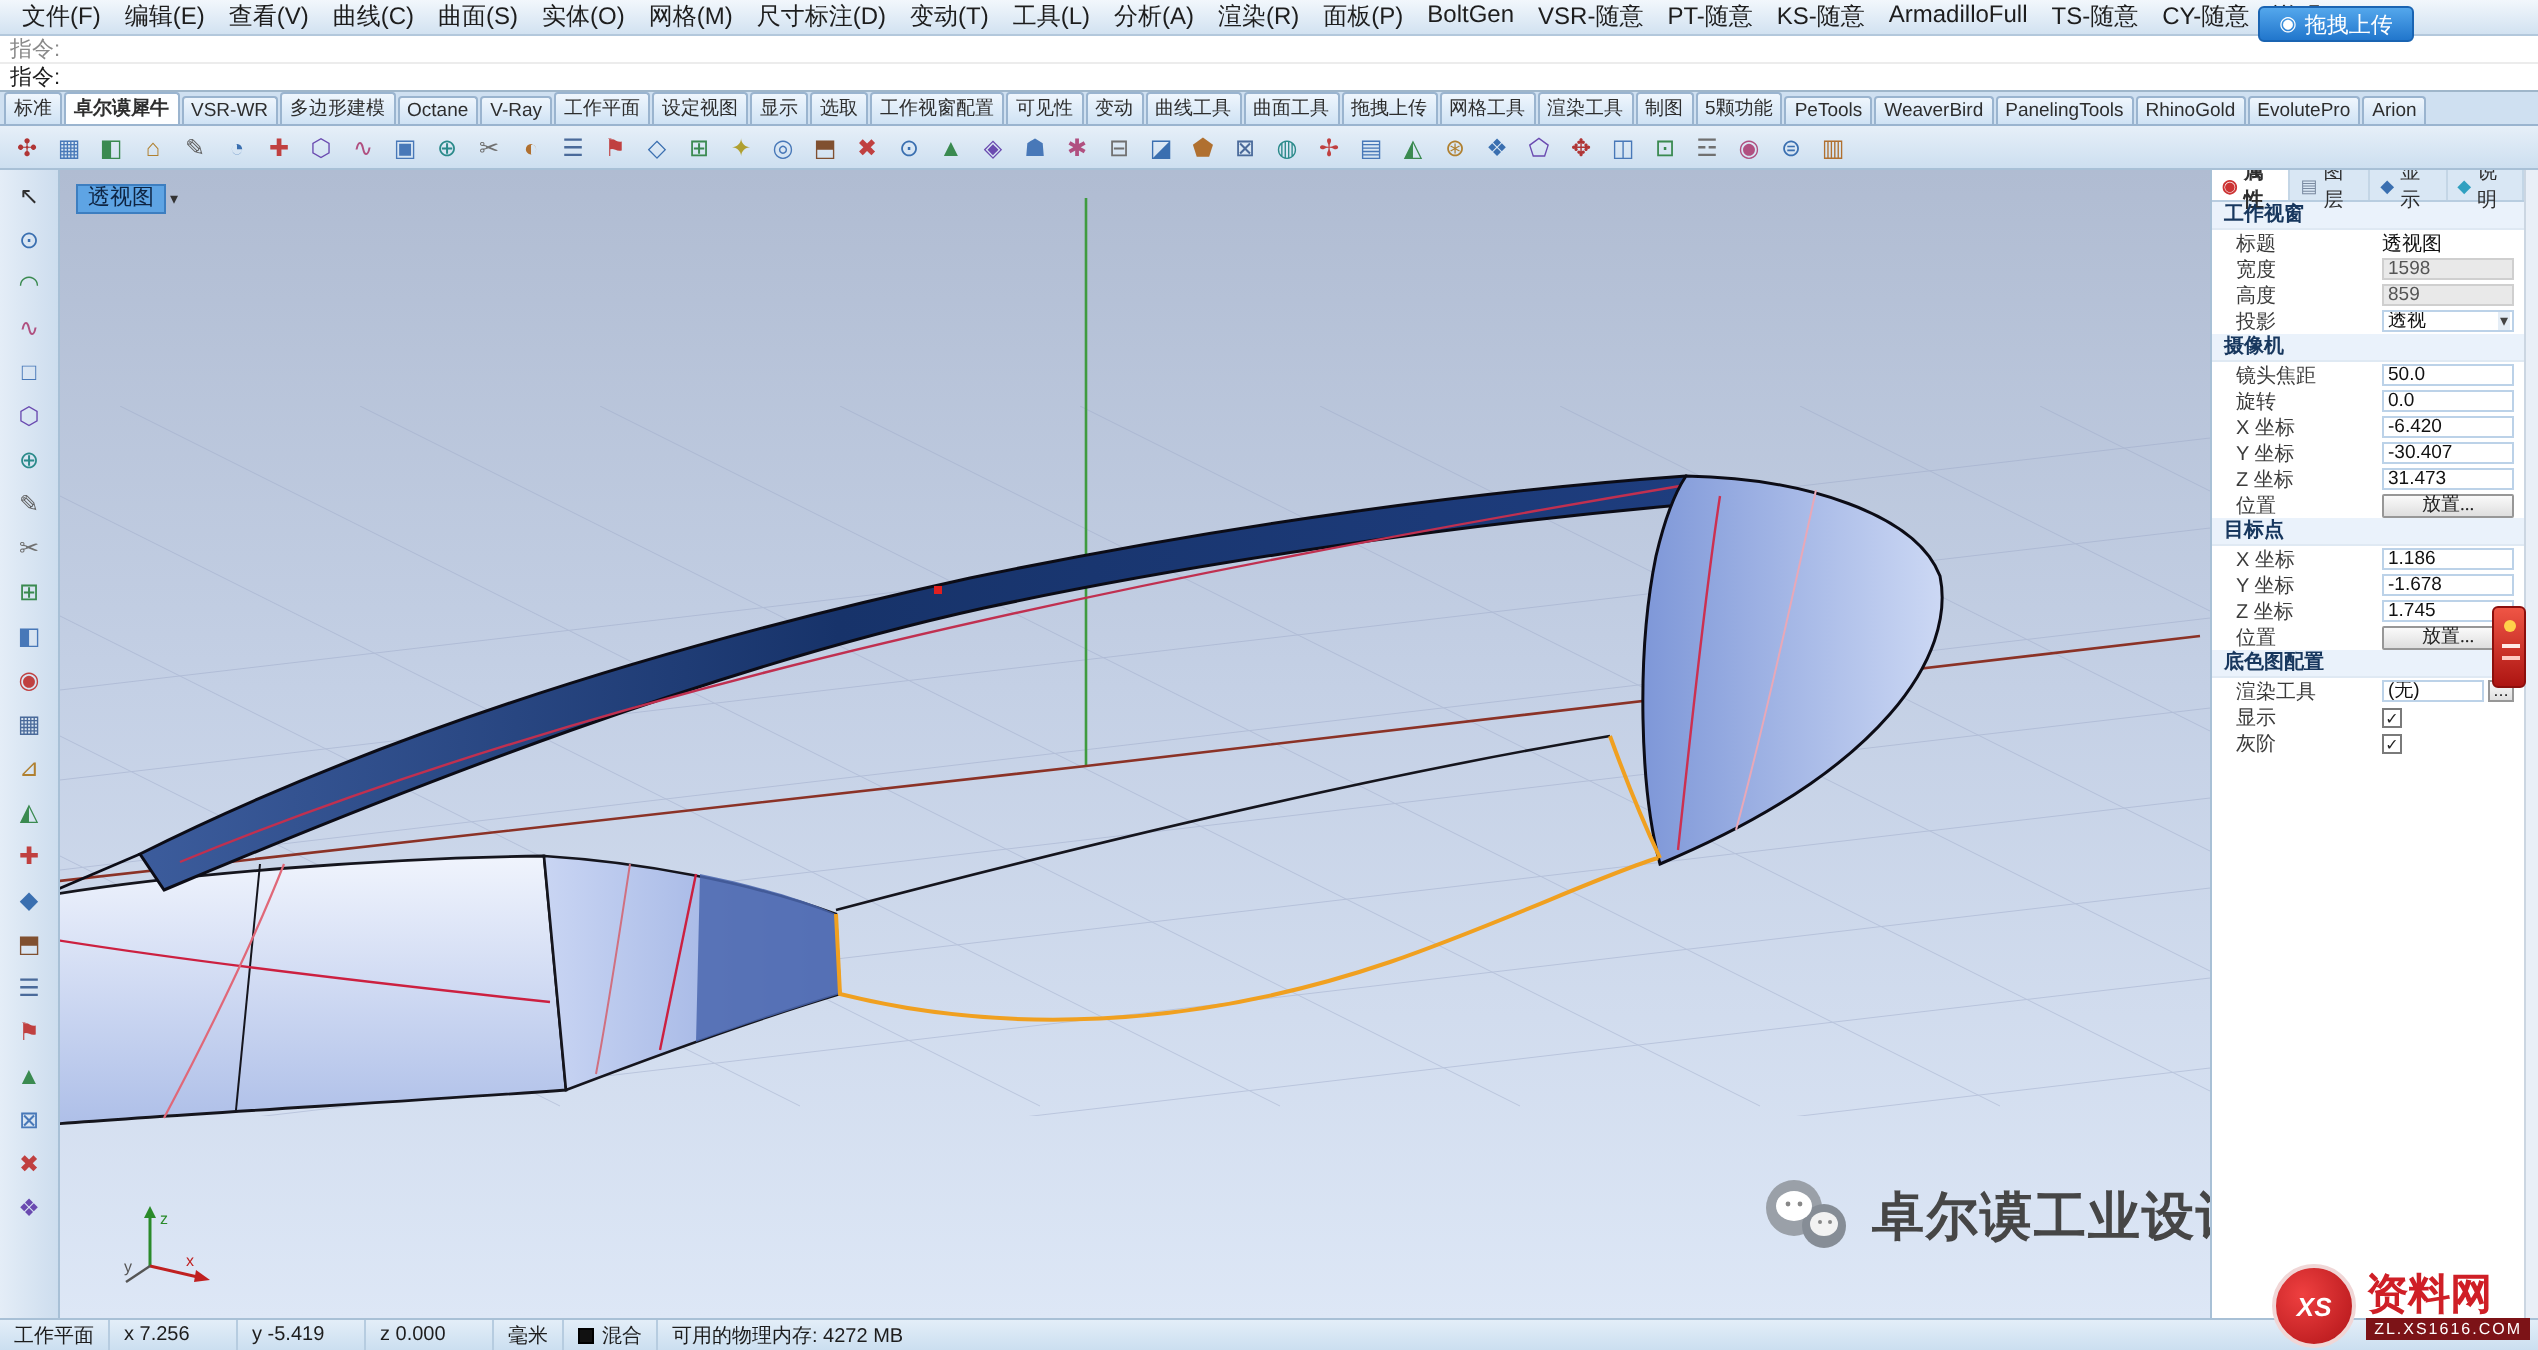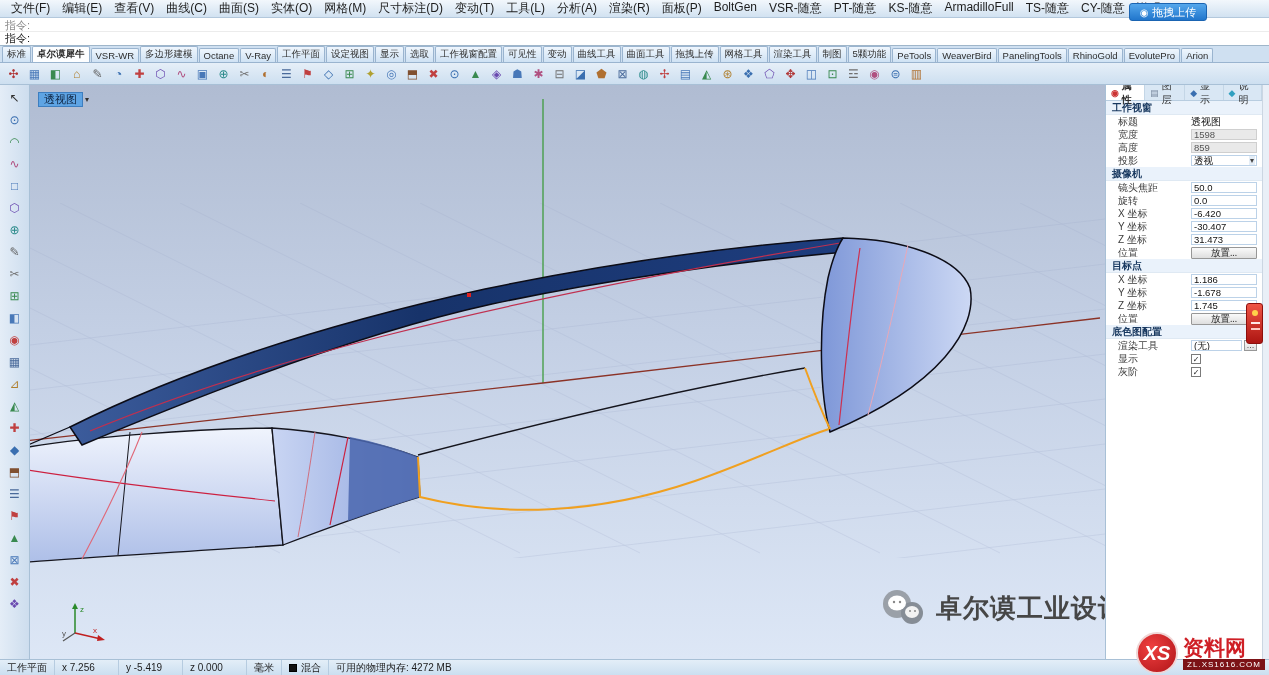--- a/index.html
+++ b/index.html
@@ -94,21 +94,21 @@
     display:flex; align-items:stretch; font-size:10px; color:#1d1d1d; white-space:nowrap; overflow:hidden; }
   .status-cell { padding:0 7px; border-right:1px solid #b6cce0; display:flex; align-items:center; }
   .status-cell.coord { width:64px; }
   .status-cell.pane.active { font-weight:bold; color:#000; }
   .layer-swatch { width:8px; height:8px; background:#111; display:inline-block; margin-right:4px; border:1px solid #000; }
   .status-cell.memory { border-right:none; }
 
   .corner-logo { position:absolute; right:4px; bottom:1px; display:flex; align-items:center; gap:5px; z-index:90; }
   .logo-circle { width:42px; height:42px; border-radius:50%; background:radial-gradient(circle at 35% 35%, #ef4040, #b01418);
     color:#fff; display:flex; align-items:center; justify-content:center; font-style:italic; font-weight:bold;
-    font-size:20px; border:2px solid #f0d6d6; }
+    font-size:13px; border:2px solid #f0d6d6; }
   .logo-text { display:flex; flex-direction:column; align-items:flex-start; }
   .logo-title { font-size:21px; font-weight:bold; color:#cf1f26; line-height:22px; }
   .logo-sub { font-size:8px; background:#7c1317; color:#fff; padding:1px 4px; letter-spacing:1px; }
 </style>
 </head>
 <body>
 
 <div id="app">
 
   <div class="menubar">

